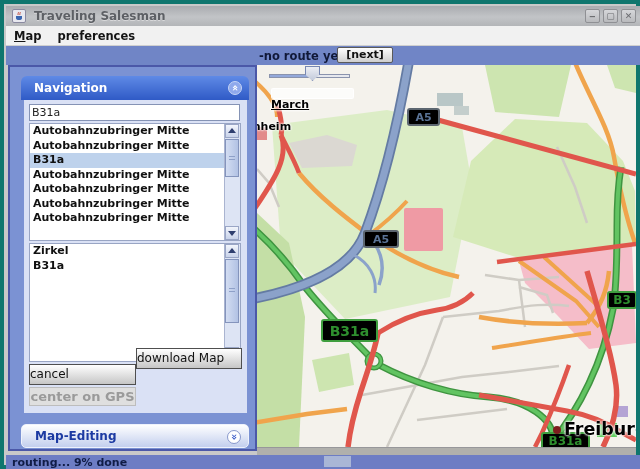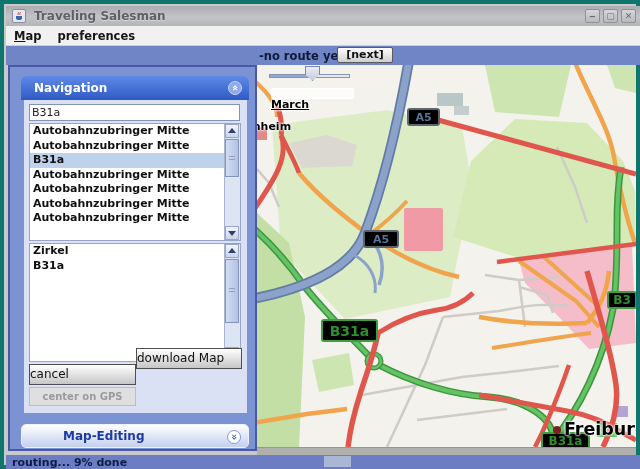--- a/index.html
+++ b/index.html
@@ -61,25 +61,25 @@
   .sthumb{position:absolute;left:0;width:14px;background:linear-gradient(90deg,#d3ddf2,#b2c2e4);
     border:1px solid #8494bc;box-sizing:border-box;}
   .sthumb::after{content:"";position:absolute;left:3px;right:3px;top:45%;height:5px;
     background:repeating-linear-gradient(180deg,#8ea0c8 0 1px,transparent 1px 2.5px);}
   .panel-btn{position:absolute;height:21px;background:linear-gradient(180deg,#ffffff,#c6c6c6);
     border:1px solid #4f4f4f;font-size:12px;font-weight:normal;color:#111;text-align:left;
     line-height:19px;box-sizing:border-box;}
   .btn-cancel{left:5px;top:264px;width:107px;}
   .btn-download{left:112px;top:248px;width:106px;}
   .btn-gps{position:absolute;left:5px;top:287px;width:107px;height:19px;background:#dfdfdf;
-    border:1px solid #bdbdbd;font-size:10px;font-weight:bold;color:#9a9a9a;text-align:center;
+    border:1px solid #bdbdbd;font-size:13px;font-weight:bold;color:#9a9a9a;text-align:center;
     line-height:17px;box-sizing:border-box;}
   .mapedit-header{position:absolute;left:11px;top:357px;width:228px;height:24px;border-radius:5px;
     background:linear-gradient(180deg,#ffffff,#c3cfee);display:flex;align-items:center;
-    border:1px solid #eef2fc;box-sizing:border-box;padding-left:28px;}
+    border:1px solid #eef2fc;box-sizing:border-box;}
   .mapedit-header .hdr-label{margin-left:13px;color:#1c3aa2;font-weight:bold;font-size:12px;}
   .chev-circle.light{background:#fff;border:1px solid #8898cc;}
   .chev-down{transform:rotate(90deg);color:#3b5cc8;font-weight:bold;font-size:10px;line-height:10px;}
 
   
   .map{position:absolute;left:253px;top:61px;width:379px;height:382px;overflow:hidden;background:#f4f2ec;}
   .map svg{position:absolute;left:0;top:0;}
   .badge{position:absolute;background:#000000;border:2px solid;border-radius:3px;font-weight:bold;
     display:flex;align-items:center;justify-content:center;box-sizing:border-box;}
   .badge.motorway{border-color:#5c6670;color:#5a7396;}

